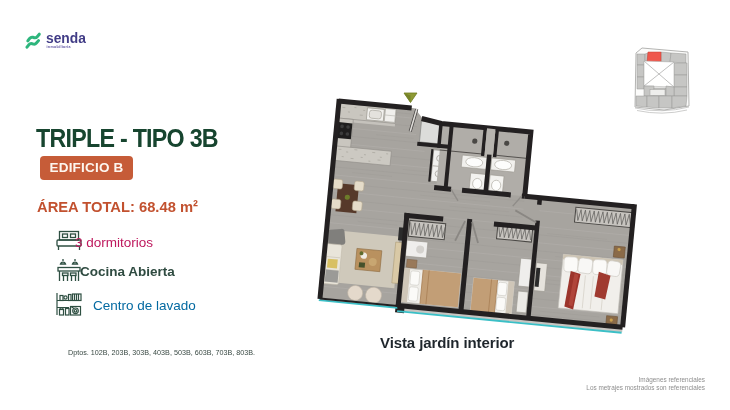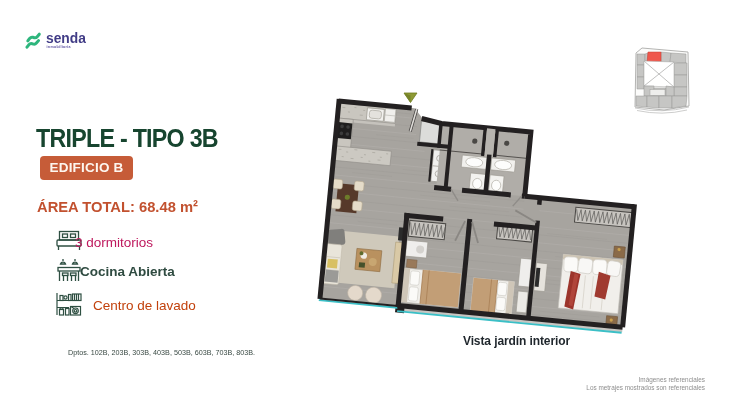--- a/index.html
+++ b/index.html
@@ -66,27 +66,27 @@
     <rect x="4.5" y="17.5" width="4" height="5.5"></rect>
     <path d="M4.5,17.5 l1,-1.5 h2 l1,1.5"></path>
     <rect x="10.5" y="16.5" width="3.5" height="6.5"></rect>
     <rect x="15.5" y="14.5" width="10" height="8.5"></rect>
     <circle cx="20.5" cy="18.8" r="2.8"></circle>
     <circle cx="20.5" cy="18.8" r="1.3"></circle>
     <path d="M16.5,15.5 h2"></path>
   </svg>
 </div>
 
-<div class="abs" style="left:93px;top:298px;font-size:13.5px;color:#c2410c;">Centro de lavado</div>
+<div class="abs" style="left:93px;top:298px;font-size:13.5px;color:#0369a1;">Centro de lavado</div>
 
 <div class="abs" style="left:56px;top:348px;font-size:7.2px;color:#3a4a44;letter-spacing:0px;margin-left:12px;">Dptos. 102B, 203B, 303B, 403B, 503B, 603B, 703B, 803B.</div>
 
 <div class="abs" style="right:25px;top:376px;font-size:6.4px;color:#8e8e8e;text-align:right;line-height:8.2px;">Imágenes referenciales<br>Los metrajes mostrados son referenciales</div>
 
-<div class="abs" style="left:380px;top:334px;width:190px;text-align:right;font-size:12px;font-weight:bold;color:#1f262c;letter-spacing:-0.1px;">Vista jardín interior</div>
+<div class="abs" style="left:380px;top:334px;width:190px;text-align:left;font-size:15px;font-weight:bold;color:#1f262c;letter-spacing:-0.1px;">Vista jardín interior</div>
 
 <div class="abs" style="left:403px;top:90px;width:15px;height:12px;">
   <svg width="15" height="12" viewBox="0 0 15 12">
     <path d="M1,1 L14,1 L7.5,10.5 Z" fill="#8e9a35" stroke="#6f7c20" stroke-width="0.8"></path>
     <path d="M1,1 L7.5,3.5 L7.5,10.5 Z" fill="#77842a"></path>
   </svg>
 </div>
 
 <div class="abs" style="left:290px;top:75px;width:370px;height:270px;">
 <svg width="370" height="270" viewBox="0 0 370 270">

